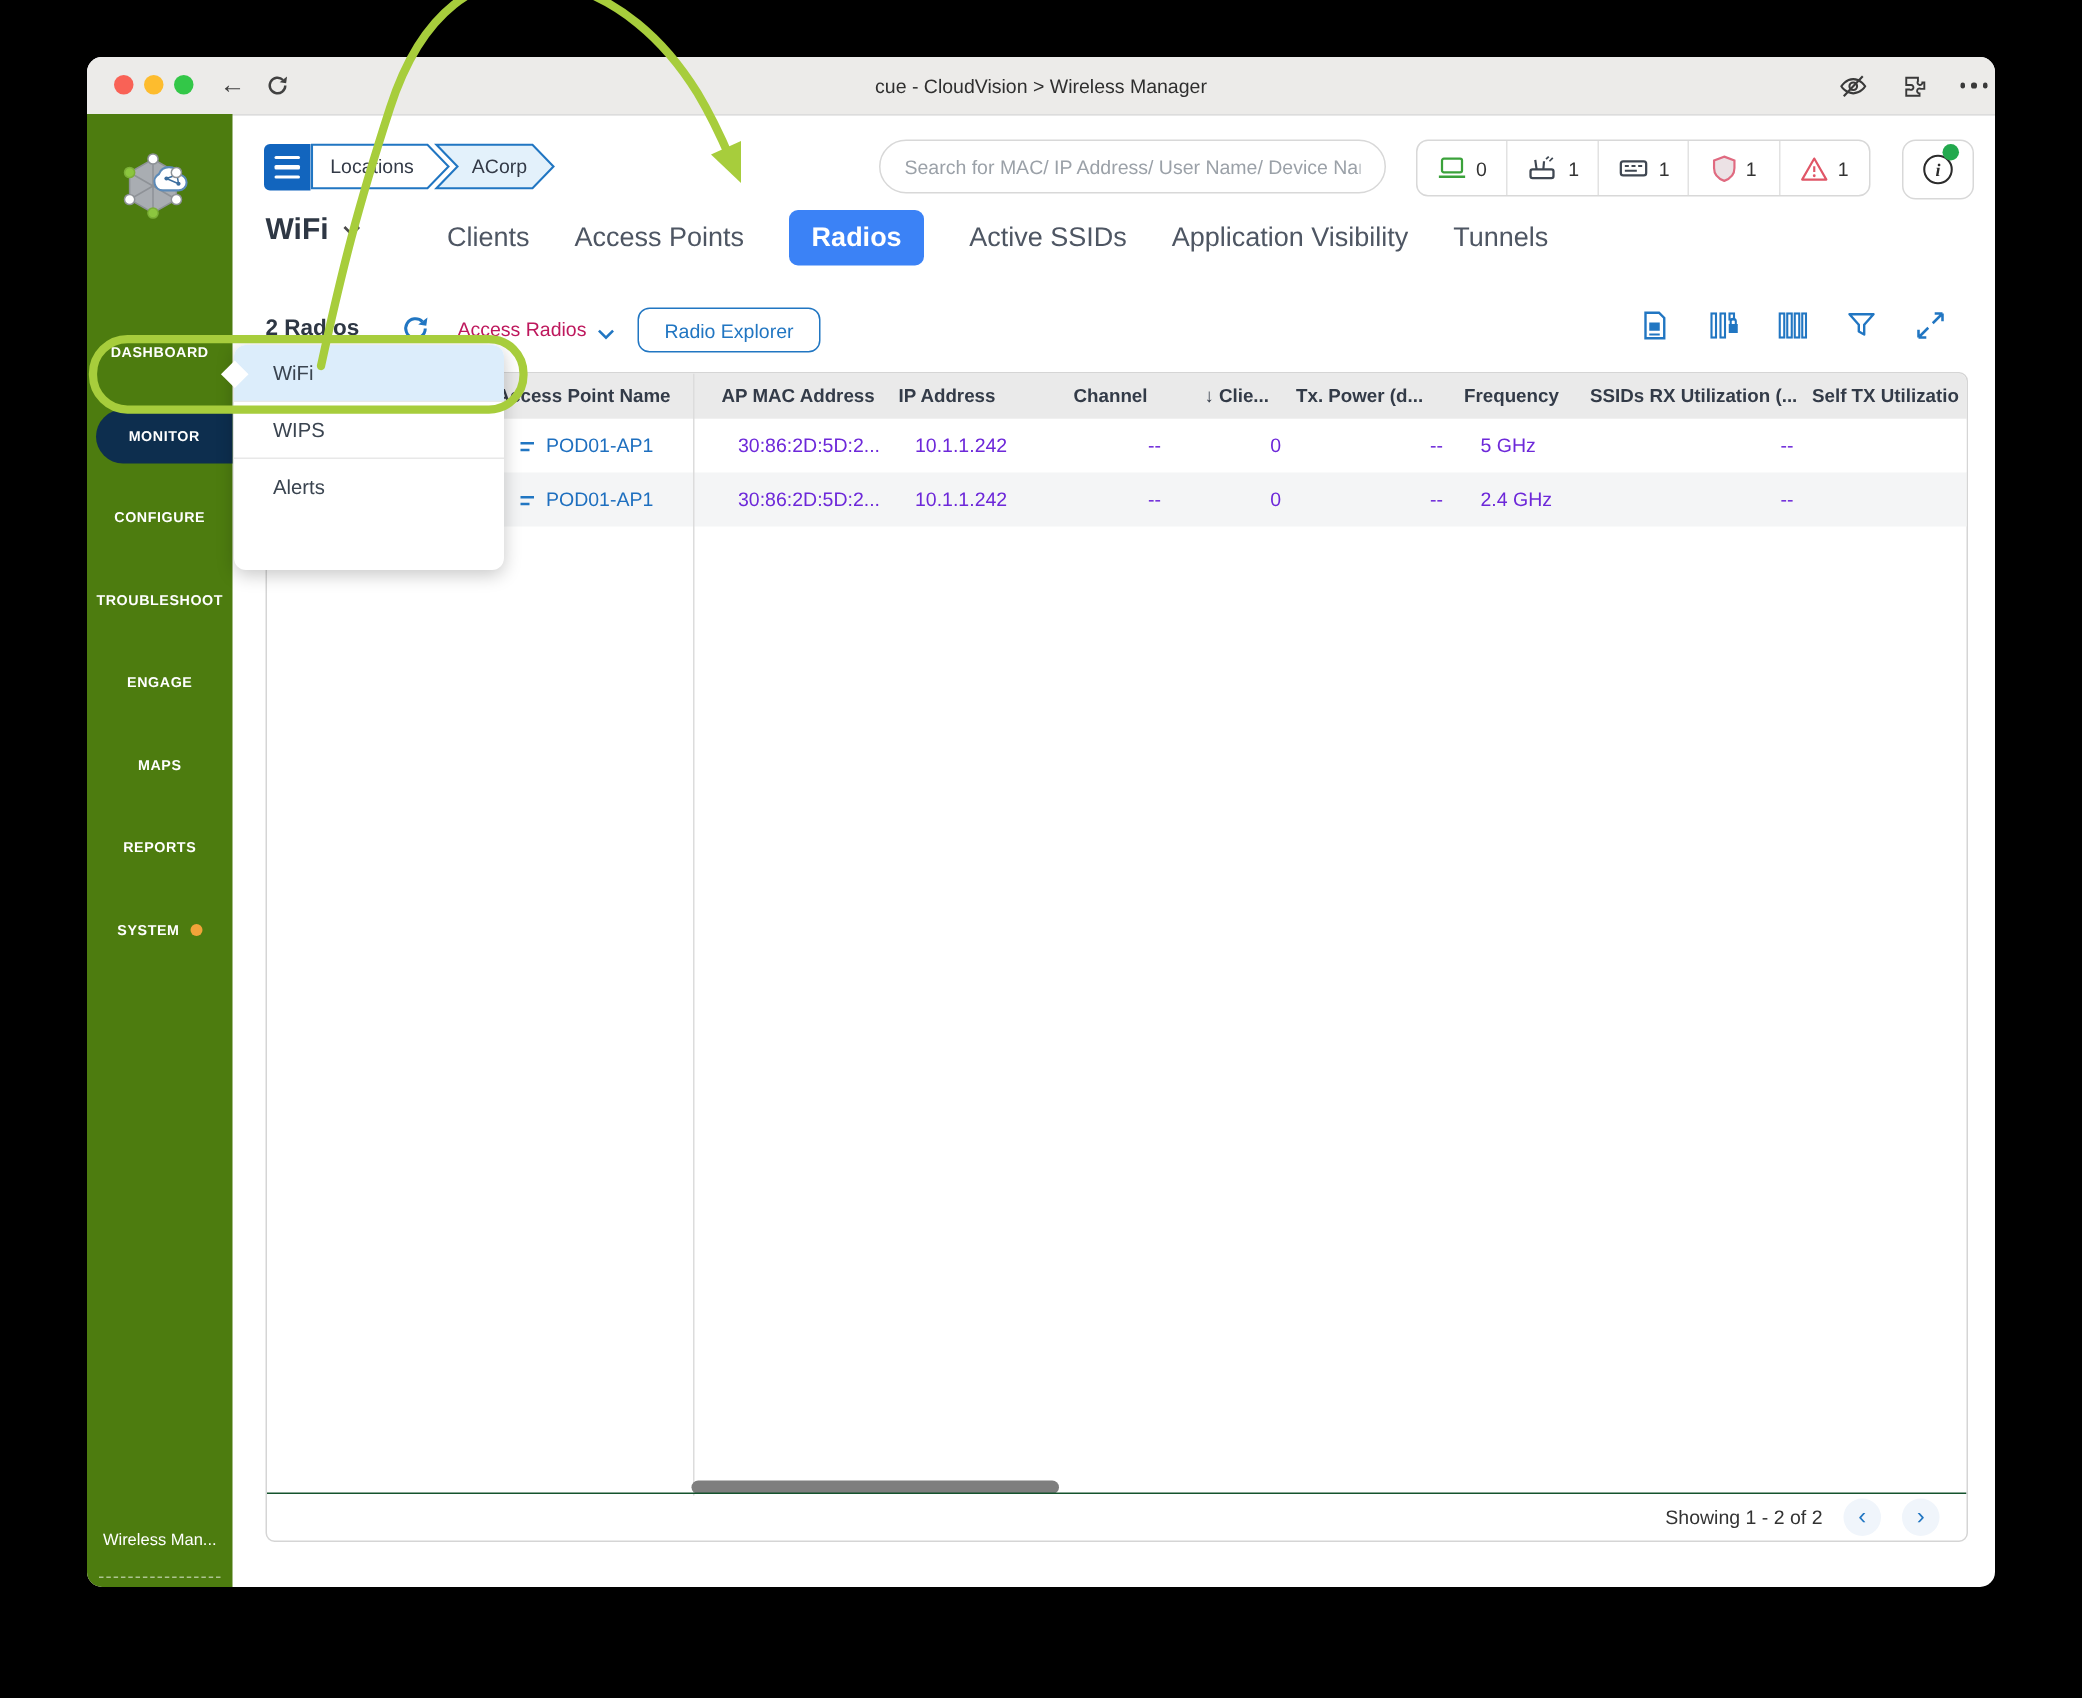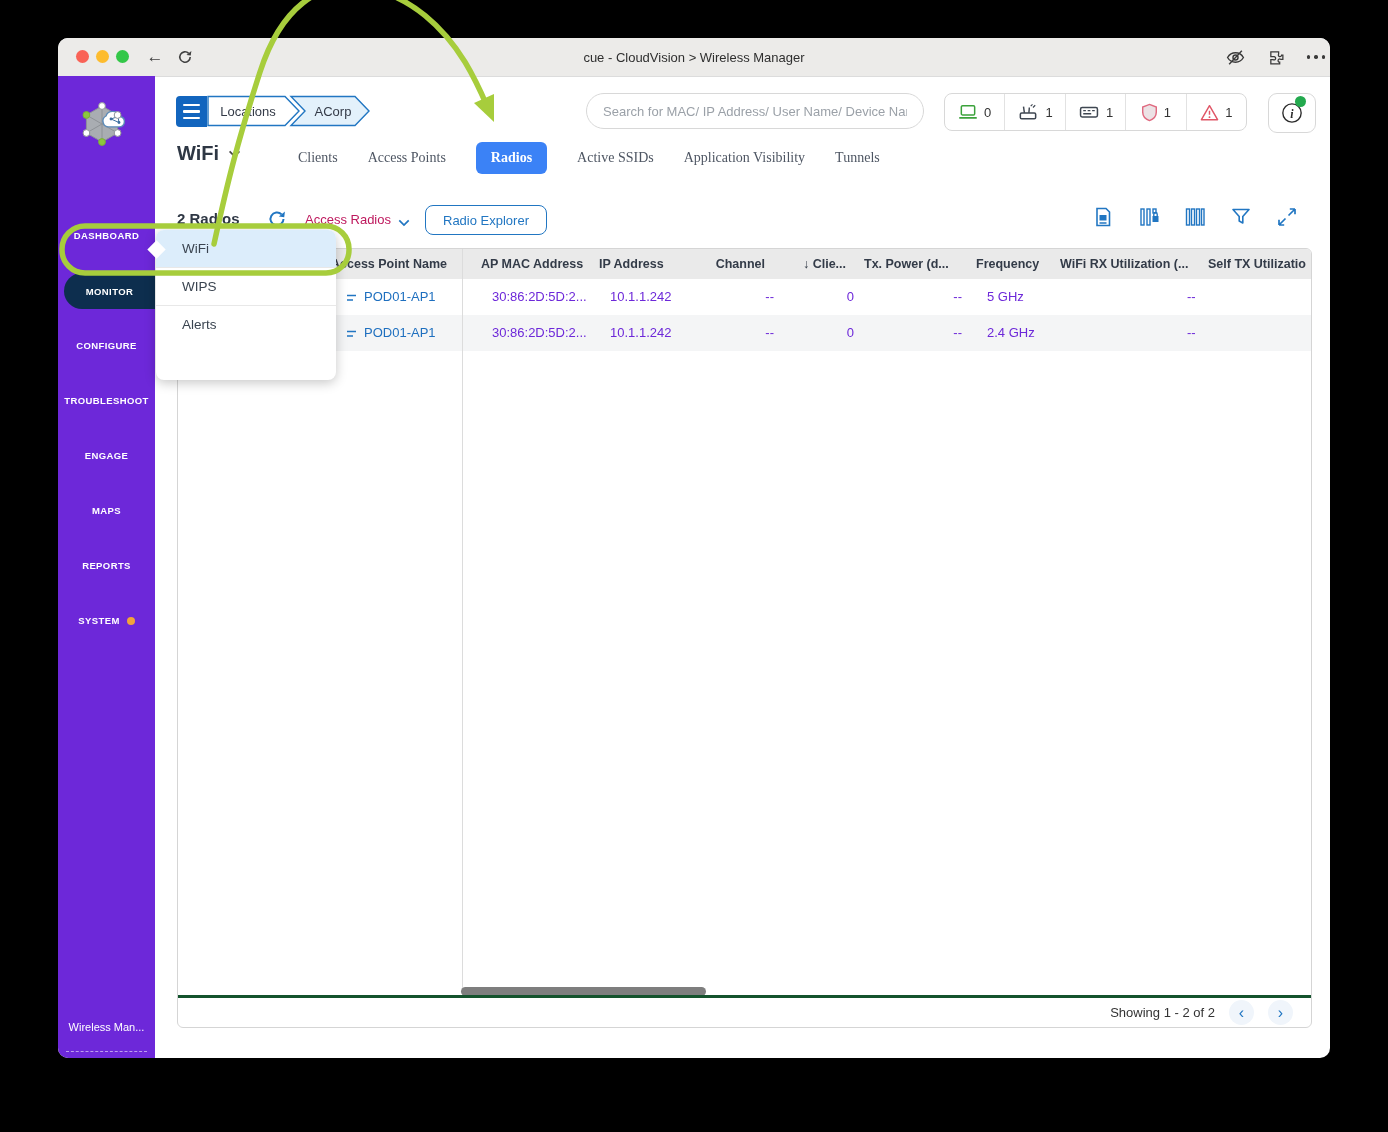--- a/index.html
+++ b/index.html
@@ -10,21 +10,21 @@
   
   .chrome{position:absolute;left:0;top:0;width:100%;height:38px;background:#ECEBE9;
           border-bottom:1px solid #dcdcdc;}
   .tl{position:absolute;top:12px;width:13px;height:13px;border-radius:50%;}
   .chrome-btn{position:absolute;top:8px;width:22px;height:22px;display:flex;align-items:center;
               justify-content:center;color:#414141;font-size:17px;}
   .chrome-title{position:absolute;left:0;right:0;top:0;height:38px;display:flex;align-items:center;
                 justify-content:center;font-size:13px;color:#2f2f2f;}
   .kebab span{display:block;width:3.4px;height:3.4px;border-radius:50%;background:#3a3a3a;margin:1.6px auto;}
   
-  .sidebar{position:absolute;left:0;top:38px;width:97px;bottom:0;background:#6d28d9;}
+  .sidebar{position:absolute;left:0;top:38px;width:97px;bottom:0;background:#4d7c0f;}
   .nav-item{position:absolute;left:0;width:97px;text-align:center;color:#fff;font-size:9.5px;
             font-weight:bold;letter-spacing:.4px;cursor:pointer;}
   .nav-selected{position:absolute;left:6px;width:91px;height:36px;background:#0D2E4E;
                 border-radius:18px 0 0 18px;display:flex;align-items:center;justify-content:center;
                 color:#fff;font-size:9.5px;font-weight:bold;letter-spacing:.4px;}
   .sb-footer{position:absolute;left:0;width:97px;text-align:center;color:#fff;font-size:11px;}
   .sb-dash{position:absolute;left:8px;width:81px;border-top:1px dashed rgba(255,255,255,.55);}
   
   .hamburger{position:absolute;left:118px;top:58px;width:31px;height:31px;background:#1265BE;
              border-radius:4px 0 0 4px;display:flex;flex-direction:column;align-items:center;
@@ -41,21 +41,21 @@
   .status-cell + .status-cell{border-left:1px solid #E2E2E2;}
   .info-btn{position:absolute;left:1210px;top:55px;width:46px;height:38px;border:1px solid #D8D8D8;
             border-radius:9px;background:#fff;display:flex;align-items:center;justify-content:center;
             cursor:pointer;}
   .green-dot{position:absolute;left:1237px;top:58px;width:11px;height:11px;border-radius:50%;
              background:#23A94E;}
   
   .page-title{position:absolute;left:119px;top:104px;font-size:20px;font-weight:bold;color:#2E3744;
               display:flex;align-items:center;gap:9px;cursor:pointer;}
   .tabs{position:absolute;left:240px;top:103px;height:34px;display:flex;align-items:center;gap:30px;}
-  .tab{font-size:14px;color:#4E5663;cursor:pointer;white-space:nowrap;font-family:Liberation Serif, serif;}
+  .tab{font-size:18px;color:#4E5663;cursor:pointer;white-space:nowrap;}
   .tab-active{background:#3b82f6;color:#fff;font-weight:bold;padding:8px 15px;border-radius:6px;}
   
   .count-label{position:absolute;left:119px;top:172px;font-size:15px;font-weight:bold;color:#2E3744;}
   .scope{position:absolute;left:247px;top:174px;font-size:13px;color:#be185d;display:flex;
          align-items:flex-end;gap:7px;cursor:pointer;}
   .explorer-btn{position:absolute;left:367px;top:167px;width:122px;height:30px;border:1px solid #2176C2;
                 border-radius:8px;background:#fff;color:#2176C2;font-size:13px;display:flex;
                 align-items:center;justify-content:center;cursor:pointer;
                 font-family:"Liberation Sans",sans-serif;}
   .tool-icon{position:absolute;top:169px;width:20px;height:20px;cursor:pointer;}
@@ -65,21 +65,21 @@
   .thead{position:absolute;left:0;top:0;width:100%;height:30px;background:#EAEAEA;
          border-bottom:1px solid #D5D5D5;}
   .th{position:absolute;top:0;line-height:30px;font-size:12.5px;font-weight:bold;color:#333B48;
       white-space:nowrap;cursor:pointer;}
   .row{position:absolute;left:11px;width:100%;height:36px;}
   .td{position:absolute;line-height:36px;font-size:13px;color:#6d28d9;white-space:nowrap;}
   .link{color:#1E6FBF;cursor:pointer;}
   .vline{position:absolute;left:284px;top:0;width:1px;height:748px;background:#DCDCDC;}
   .hscroll{position:absolute;left:283px;top:738px;width:245px;height:9px;background:#7E7E7E;
            border-radius:5px;cursor:pointer;}
-  .tfoot{position:absolute;left:0;bottom:0;width:100%;height:32px;border-top:3px solid #14532d;
+  .tfoot{position:absolute;left:0;bottom:0;width:100%;height:32px;border-top:1px solid #14532d;
          display:flex;align-items:center;justify-content:flex-end;gap:14px;padding-right:18px;
          box-sizing:border-box;font-size:13px;color:#333;}
   .pg-btn{width:25px;height:25px;border-radius:50%;background:#F0F5FB;color:#2176C2;font-size:16px;
           display:flex;align-items:center;justify-content:center;cursor:pointer;border:none;
           font-family:"Liberation Sans",sans-serif;}
   
   .menu{position:absolute;left:98px;top:192px;width:180px;height:150px;background:#fff;
         border-radius:8px;box-shadow:0 3px 12px rgba(0,0,0,.22);z-index:30;}
   .menu-arrow{position:absolute;left:-6px;top:13px;width:13px;height:13px;background:#fff;
               transform:rotate(45deg);}
@@ -282,21 +282,21 @@
       <span class="th" style="left:153px">Access Point Name</span>
       <span class="th" style="left:303px">AP MAC Address</span>
       <span class="th" style="left:421px">IP Address</span>
       <span class="th" style="left:500px;width:87px;text-align:right">Channel</span>
       <span class="th" style="left:590px;width:78px;text-align:right">
         <span>↓</span>
         <span>Clie...</span>
       </span>
       <span class="th" style="left:686px">Tx. Power (d...</span>
       <span class="th" style="left:798px">Frequency</span>
-      <span class="th" style="left:882px">WiFi RX Utilization (...</span>
+      <span class="th" style="left:882px">SSIDs RX Utilization (...</span>
       <span class="th" style="left:1030px">Self TX Utilizatio</span>
     </div>
 
     <div class="row" style="top:30px;background:#fff">
       <svg width="12" height="12" viewBox="0 0 12 12" style="position:absolute;left:157px;top:13px">
         <path d="M1 3.5h9 M1 8h6" stroke="#2176C2" stroke-width="1.7"></path>
       </svg>
       <span class="td link" style="left:175px">POD01-AP1</span>
       <span class="td" style="left:303px">30:86:2D:5D:2...</span>
       <span class="td" style="left:421px">10.1.1.242</span>

